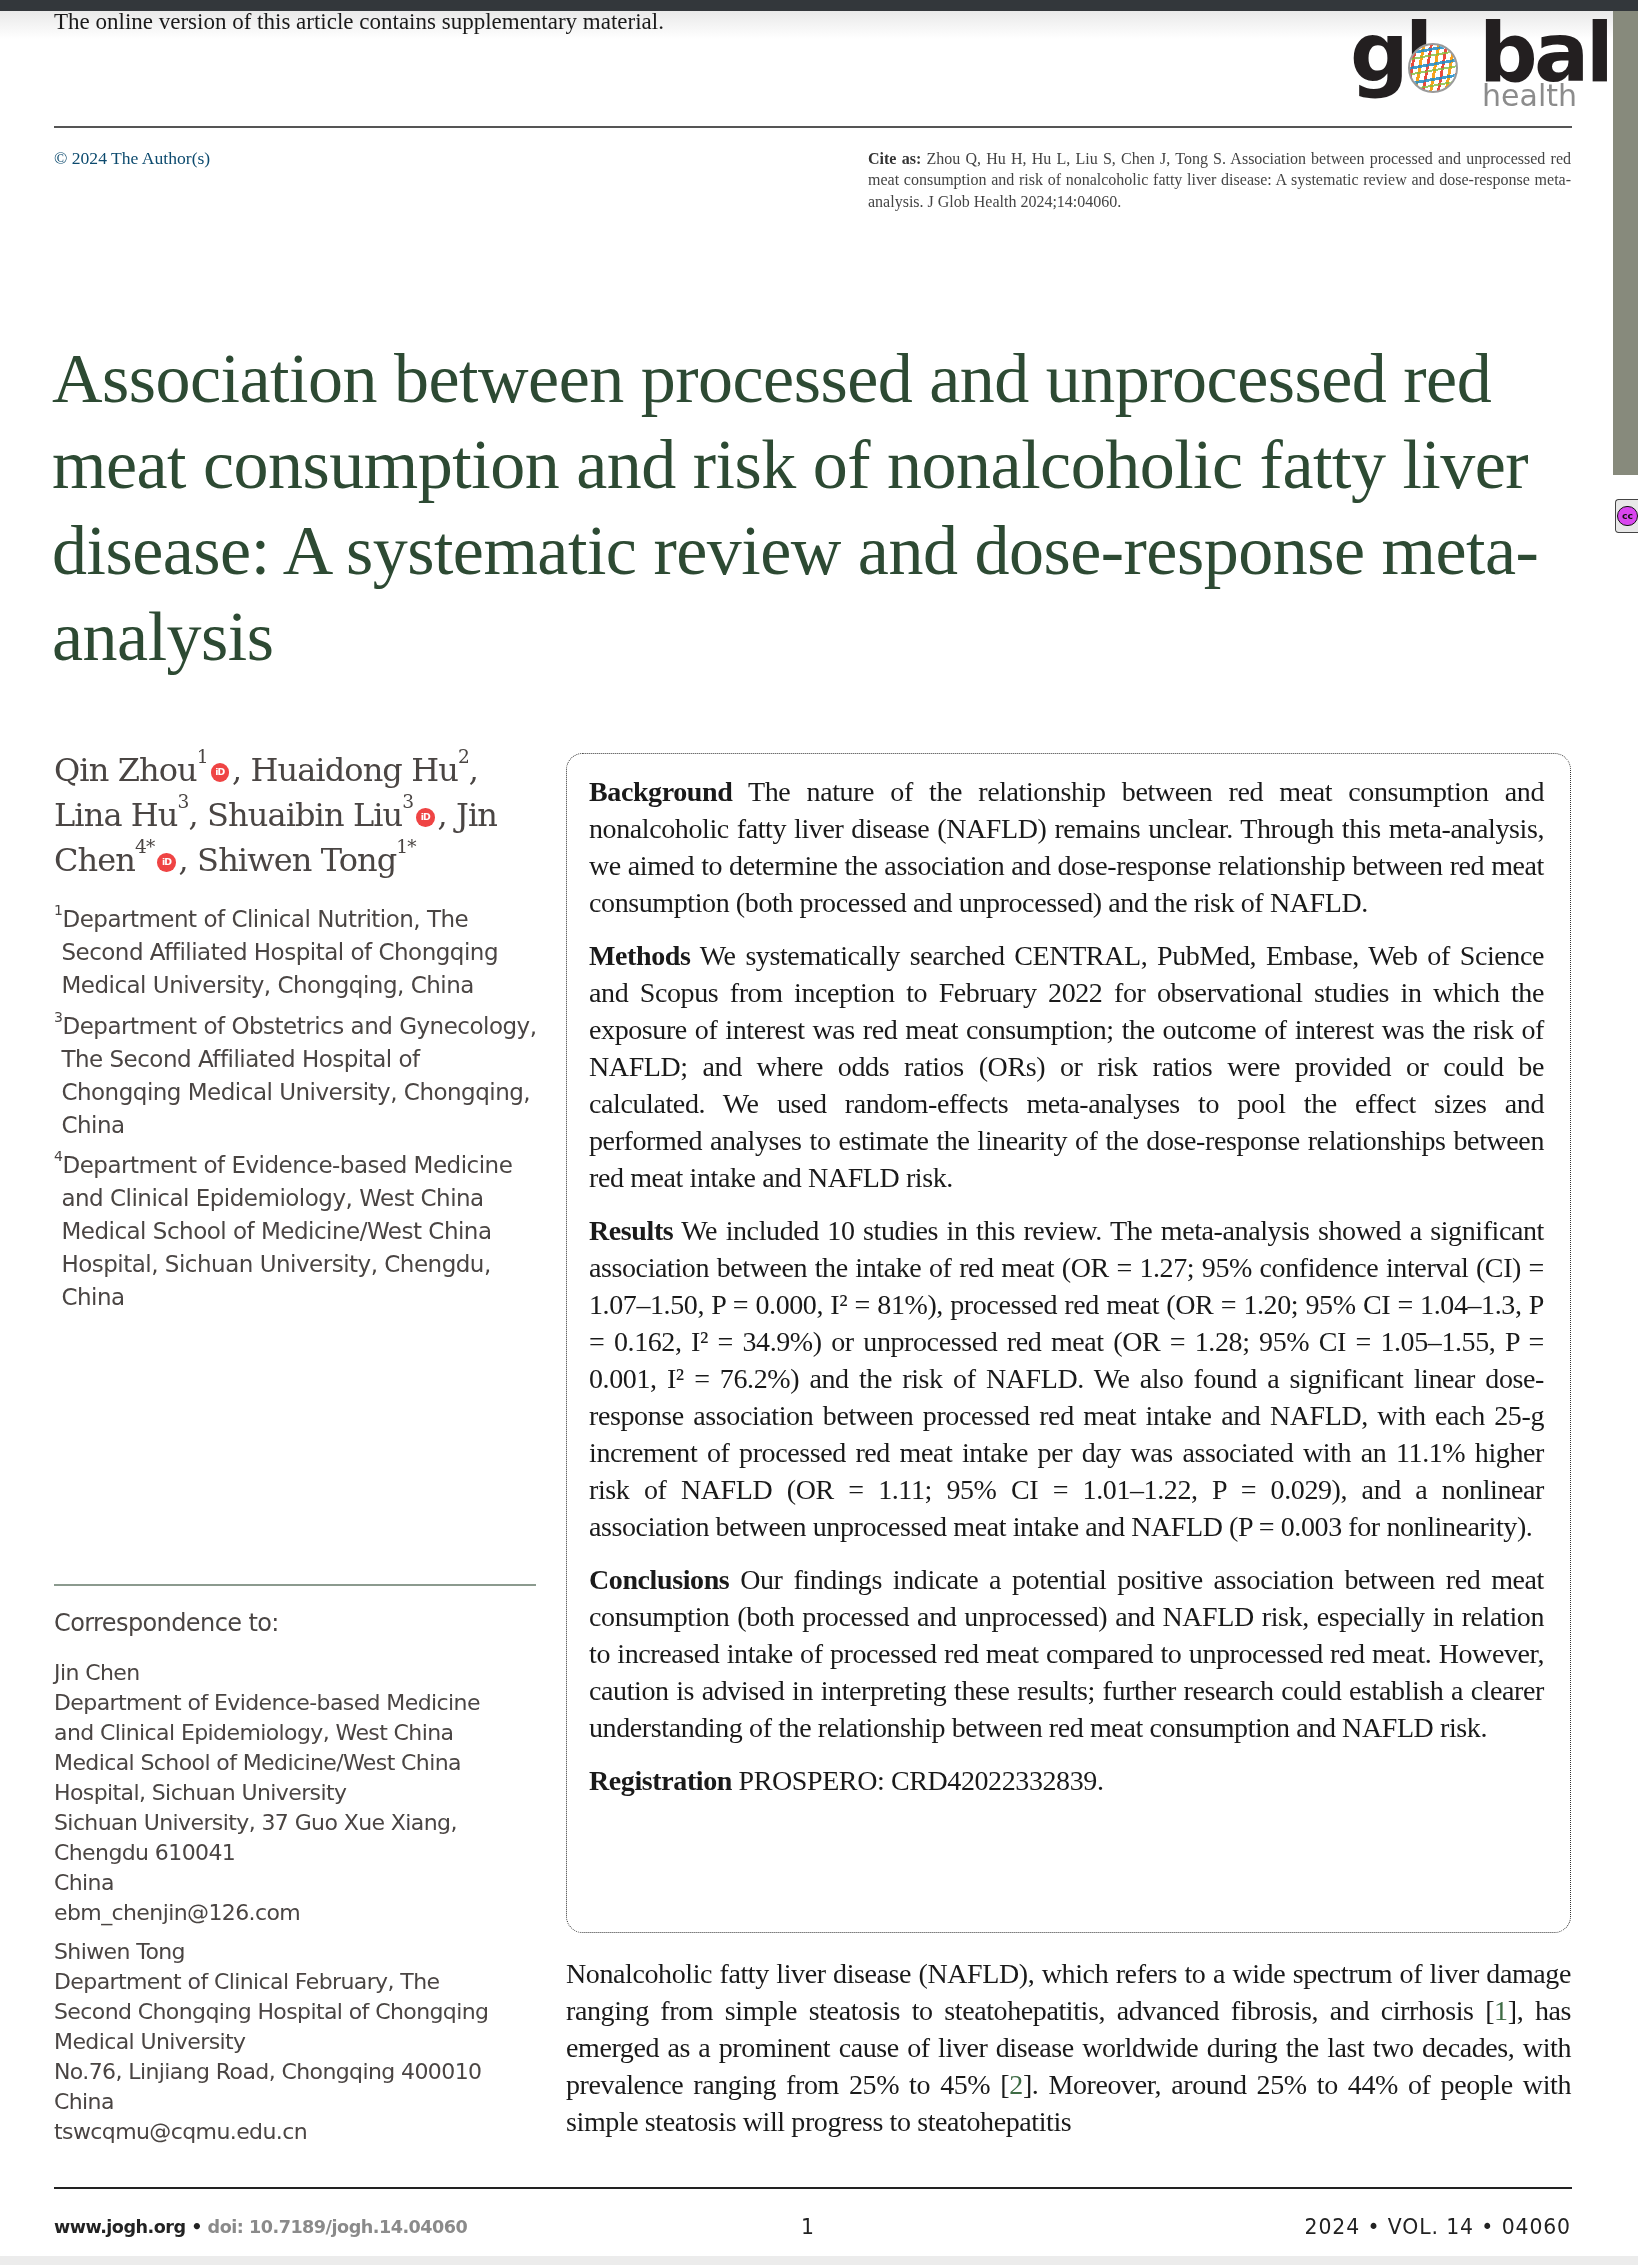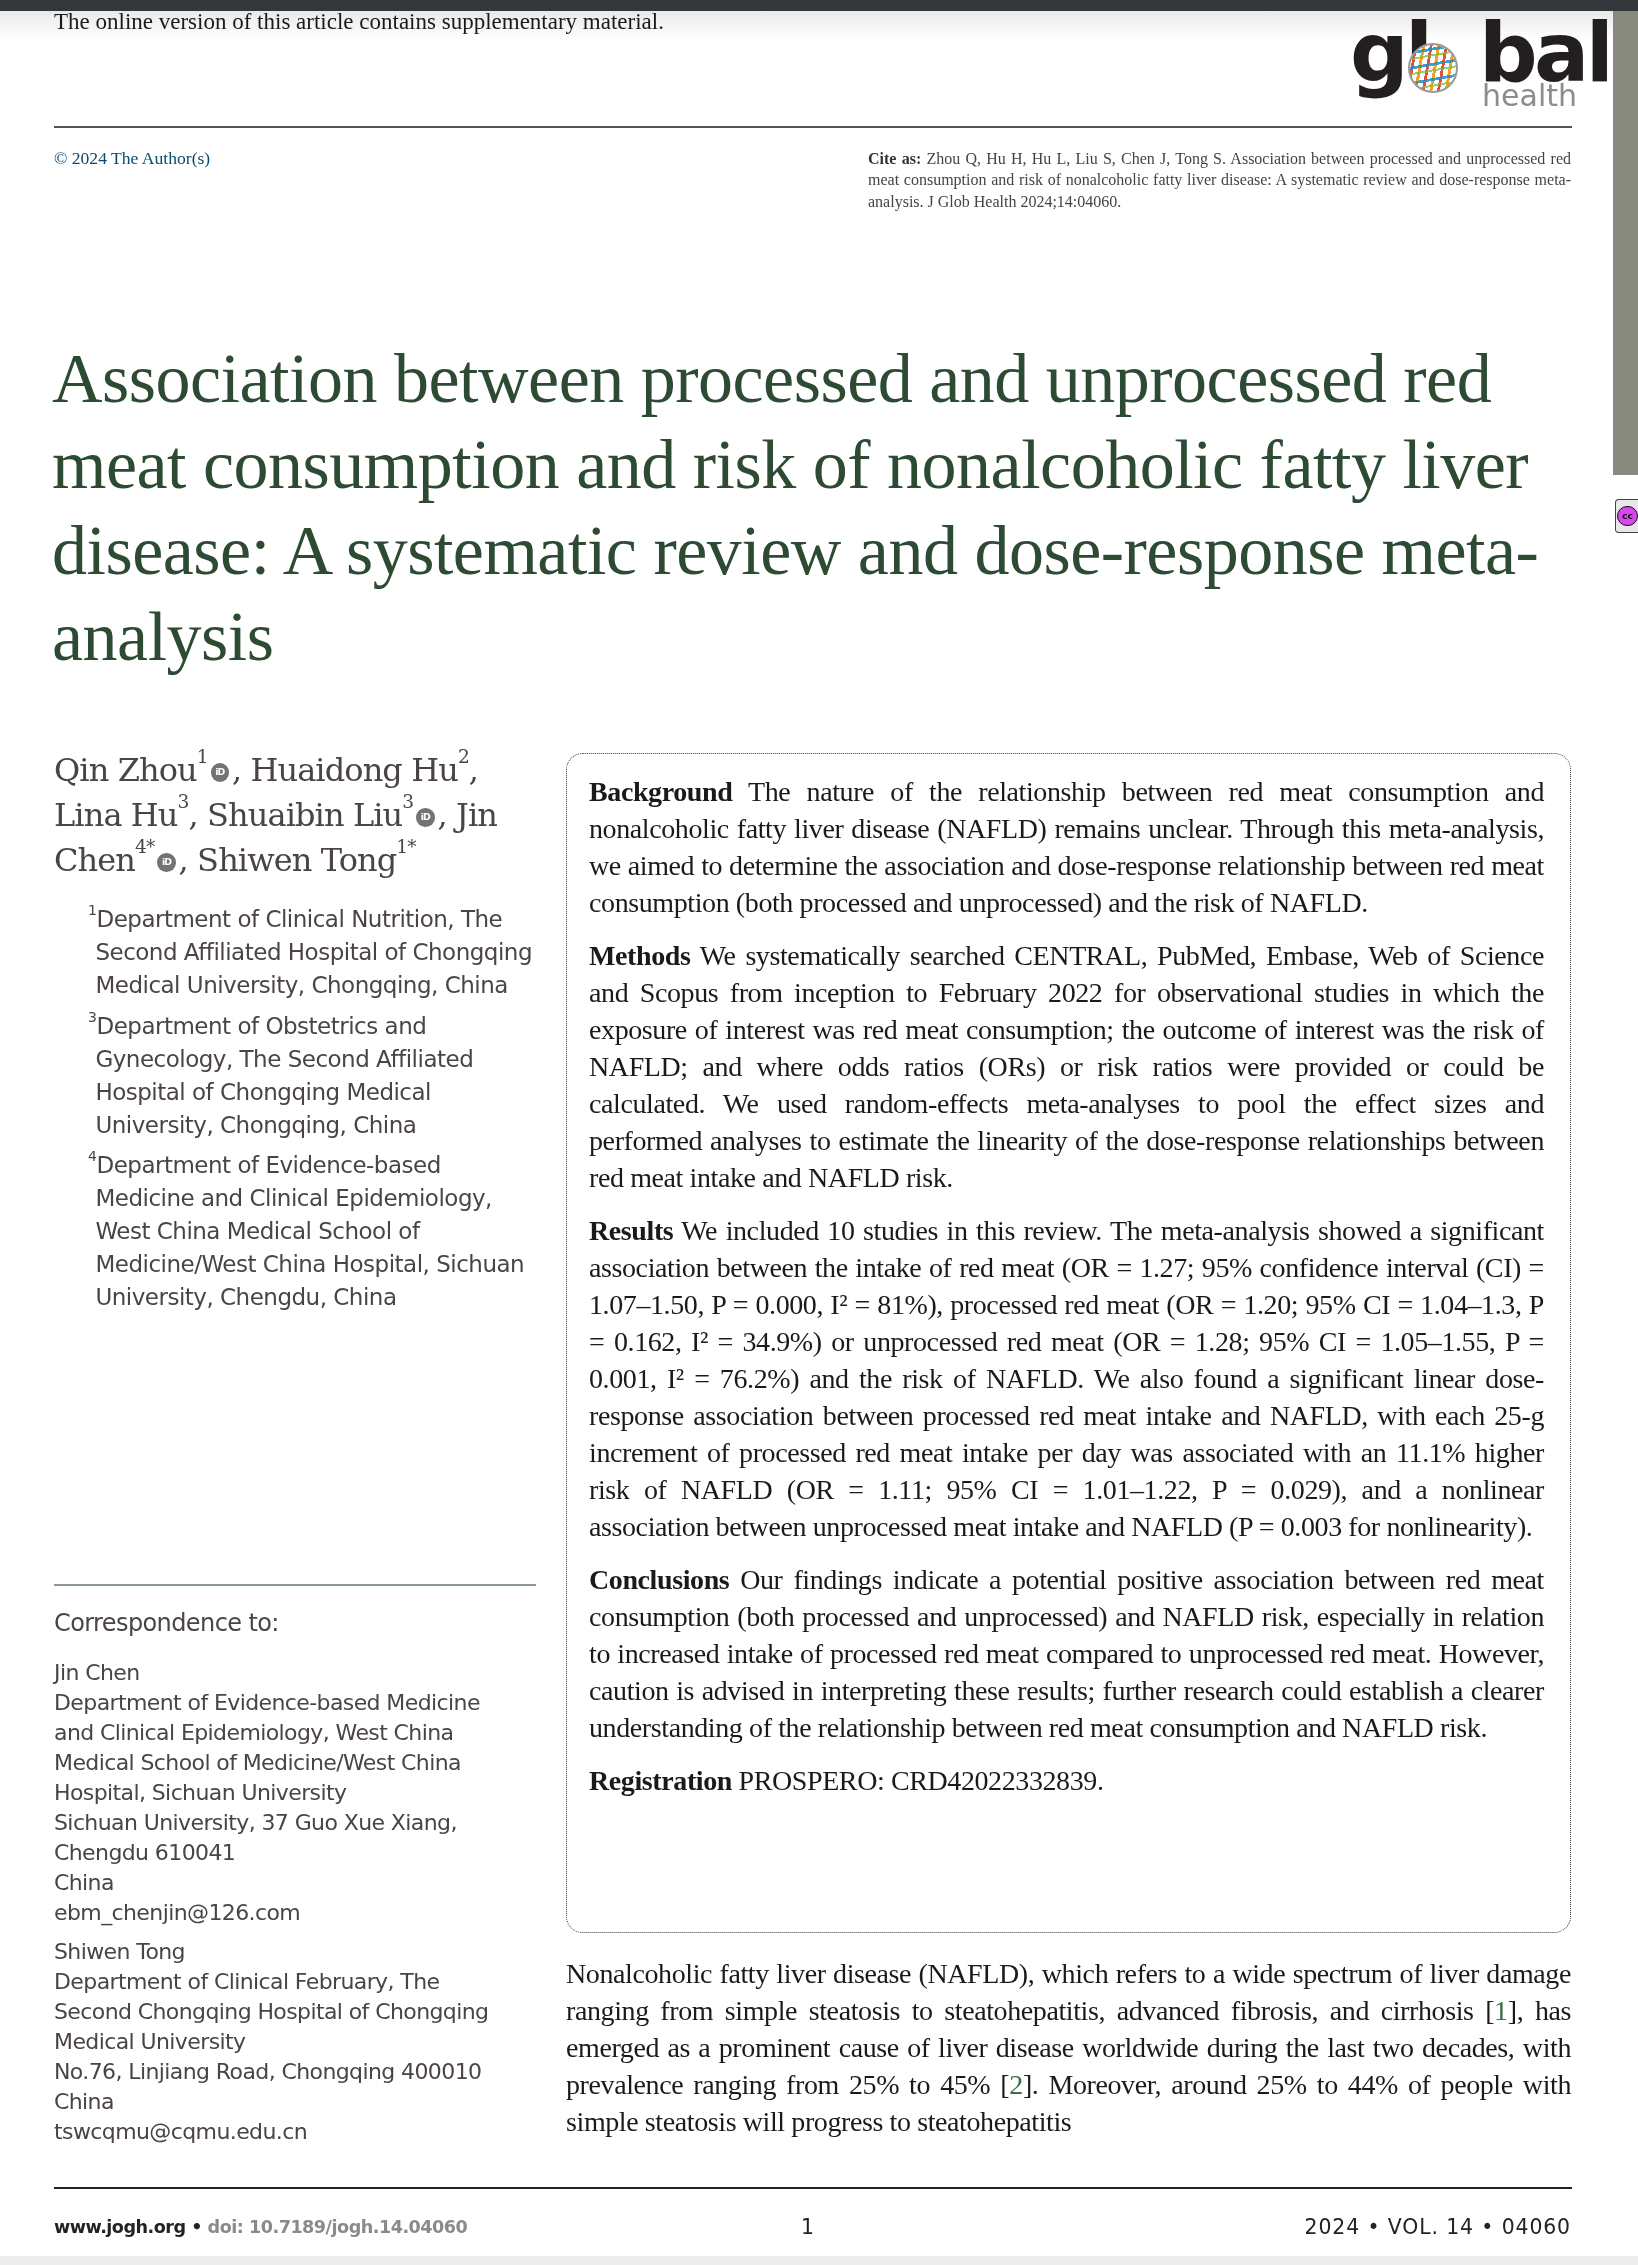--- a/index.html
+++ b/index.html
@@ -30,24 +30,24 @@
   .copyright { position:absolute; left:54px; top:148px; font-size:17.6px; color:#0c4a6e; }
   .cite { position:absolute; left:868px; top:148px; width:703px; font-size:16px; line-height:21.3px; color:#444; text-align:justify; }
   .cite b { color:#333; }
 
   .title { position:absolute; left:52px; top:336px; width:1521px; font-size:70px; line-height:86px;
            color:#2d4a33; font-family:"Liberation Serif", serif; margin:0; font-weight:normal; letter-spacing:-0.5px; }
 
   .left-col { position:absolute; left:54px; top:748px; width:492px; font-family:"DejaVu Sans", sans-serif; color:#4a4543; }
   .authors { font-size:32px; line-height:45px; letter-spacing:-0.9px; color:#4a4543; font-family:"DejaVu Serif", serif; }
   .authors sup { font-size:18.6px; vertical-align:top; line-height:18.6px; }
-  .orcid { display:inline-block; width:18.6px; height:18.6px; border-radius:50%; background:#737373; color:#fff;
+  .orcid { display:inline-block; width:18.6px; height:18.6px; border-radius:50%; background:#ef4444; color:#fff;
            font:bold 9.3px "DejaVu Sans", sans-serif; line-height:18.6px; text-align:center; vertical-align:middle; margin:0 2.8px; }
   .affils { margin-top:20.4px; font-size:23px; line-height:33px; letter-spacing:-0.5px; }
-  .affil { padding-left:7.4px; text-indent:-7.4px; margin-bottom:7.4px;margin-left:34px; }
+  .affil { padding-left:7.4px; text-indent:-7.4px; margin-bottom:7.4px; }
   .affil sup { font-size:14px; vertical-align:top; line-height:14px; }
   .joint { font-size:23px; line-height:33px; letter-spacing:-0.5px; }
 
   .corr-rule { position:absolute; left:54px; top:1584px; width:482px; height:1.9px; background:#8b9a8e; }
   .corr { position:absolute; left:54px; top:1608px; width:492px; font-family:"DejaVu Sans", sans-serif;
           font-size:22px; line-height:30px; color:#4a4543; letter-spacing:-0.6px; }
   .corr-head { font-size:24px; margin-bottom:20px; }
   .corr-block { margin-bottom:9.3px; }
   .corr-line { white-space:nowrap; }
 

